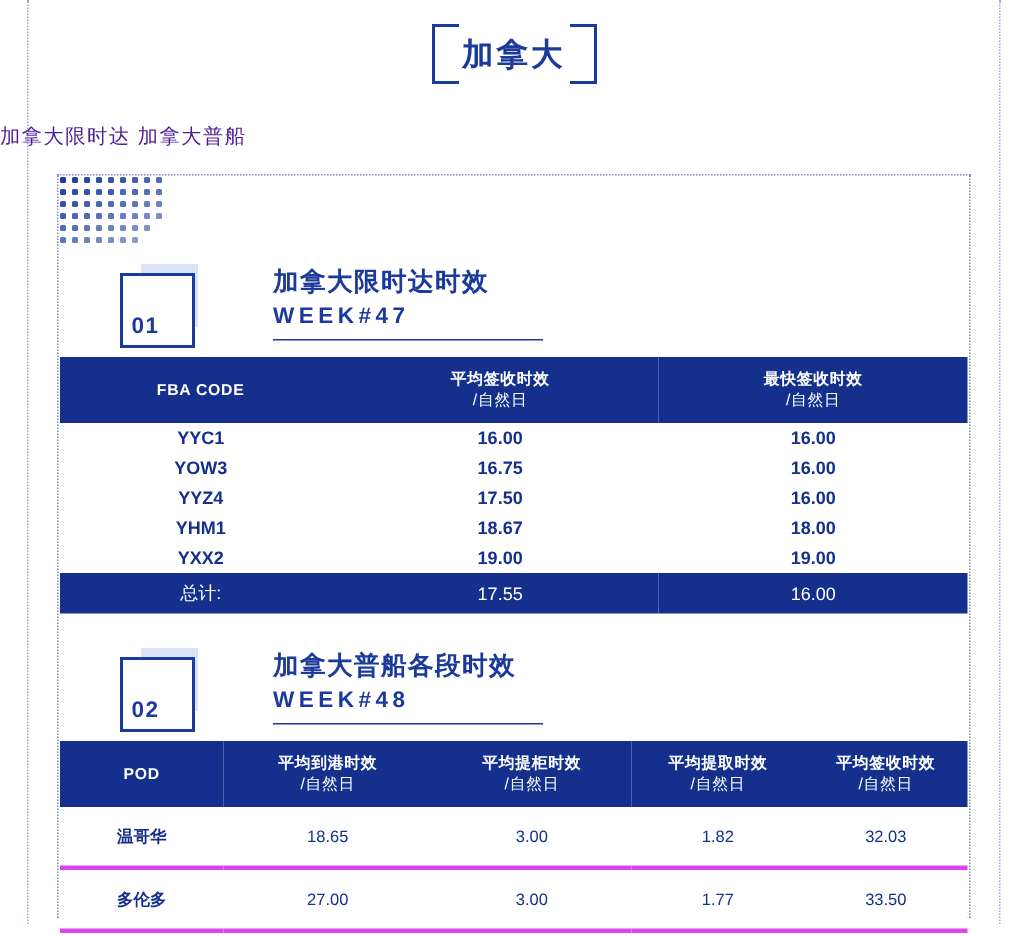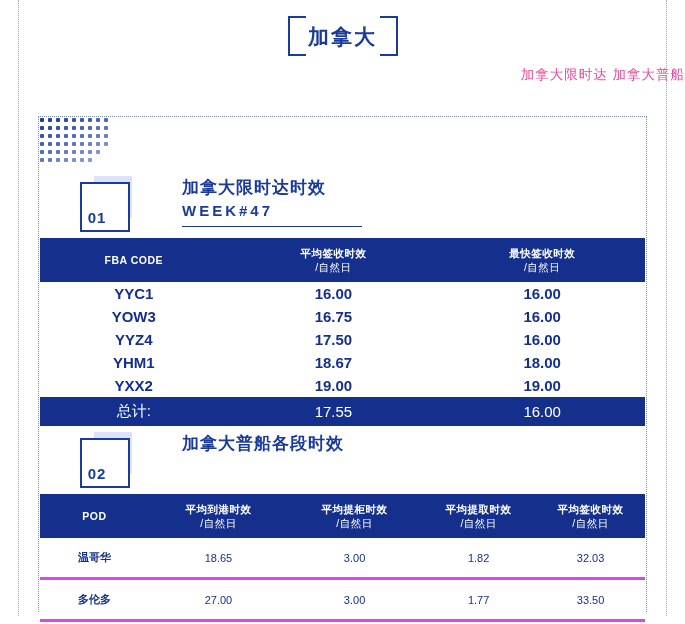--- a/index.html
+++ b/index.html
@@ -64,26 +64,26 @@
   .bracket.br { right: 0; bottom: 0; border-width: 0 2px 2px 0; }
   .main-title {
     font-size: 21px;
     font-weight: bold;
     letter-spacing: 2px;
     color: #1b3b9b;
     line-height: 1;
   }
   .subtitle {
     position: absolute;
-    top: 66px;
+    top: 82px;
     left: 0;
     right: 0;
-    text-align: right;
+    text-align: left;
     font-size: 13.5px;
-    color: #ec4899;
+    color: #4c1d95;
     letter-spacing: 1px;
   }
 
   
   .frame {
     position: absolute;
     left: 38px;
     top: 116px;
     right: 38px;
     bottom: 4px;
@@ -185,21 +185,21 @@
     background: #14308c;
     color: #ffffff;
     font-size: 10.5px;
     font-weight: bold;
     padding: 8px 2px;
     line-height: 14px;
     text-align: center;
     letter-spacing: 0.5px;
   }
   tbody td {
-    font-size: 15px;
+    font-size: 12px;
     color: #14308c;
     text-align: center;
     padding: 3px 2px;
     background: #ffffff;
   }
   .t1 tbody td { font-weight: bold; }
   .t1 tr.total td {
     background: #14308c;
     color: #ffffff;
     font-weight: normal;
@@ -361,20 +361,21 @@
   </div>
 
   <div class="section sec2">
     <div class="sec-head">
       <div class="num-shadow"></div>
       <div class="num-box">
         <div class="num">02</div>
       </div>
       <div class="sec-titles">
         <div class="sec-title">加拿大普船各段时效</div>
+        <div class="sec-week">WEEK#48</div>
       </div>
     </div>
 
     <table class="t2">
       <colgroup>
         <col style="width:18%">
         <col style="width:23%">
         <col style="width:22%">
         <col style="width:19%">
         <col style="width:18%">

